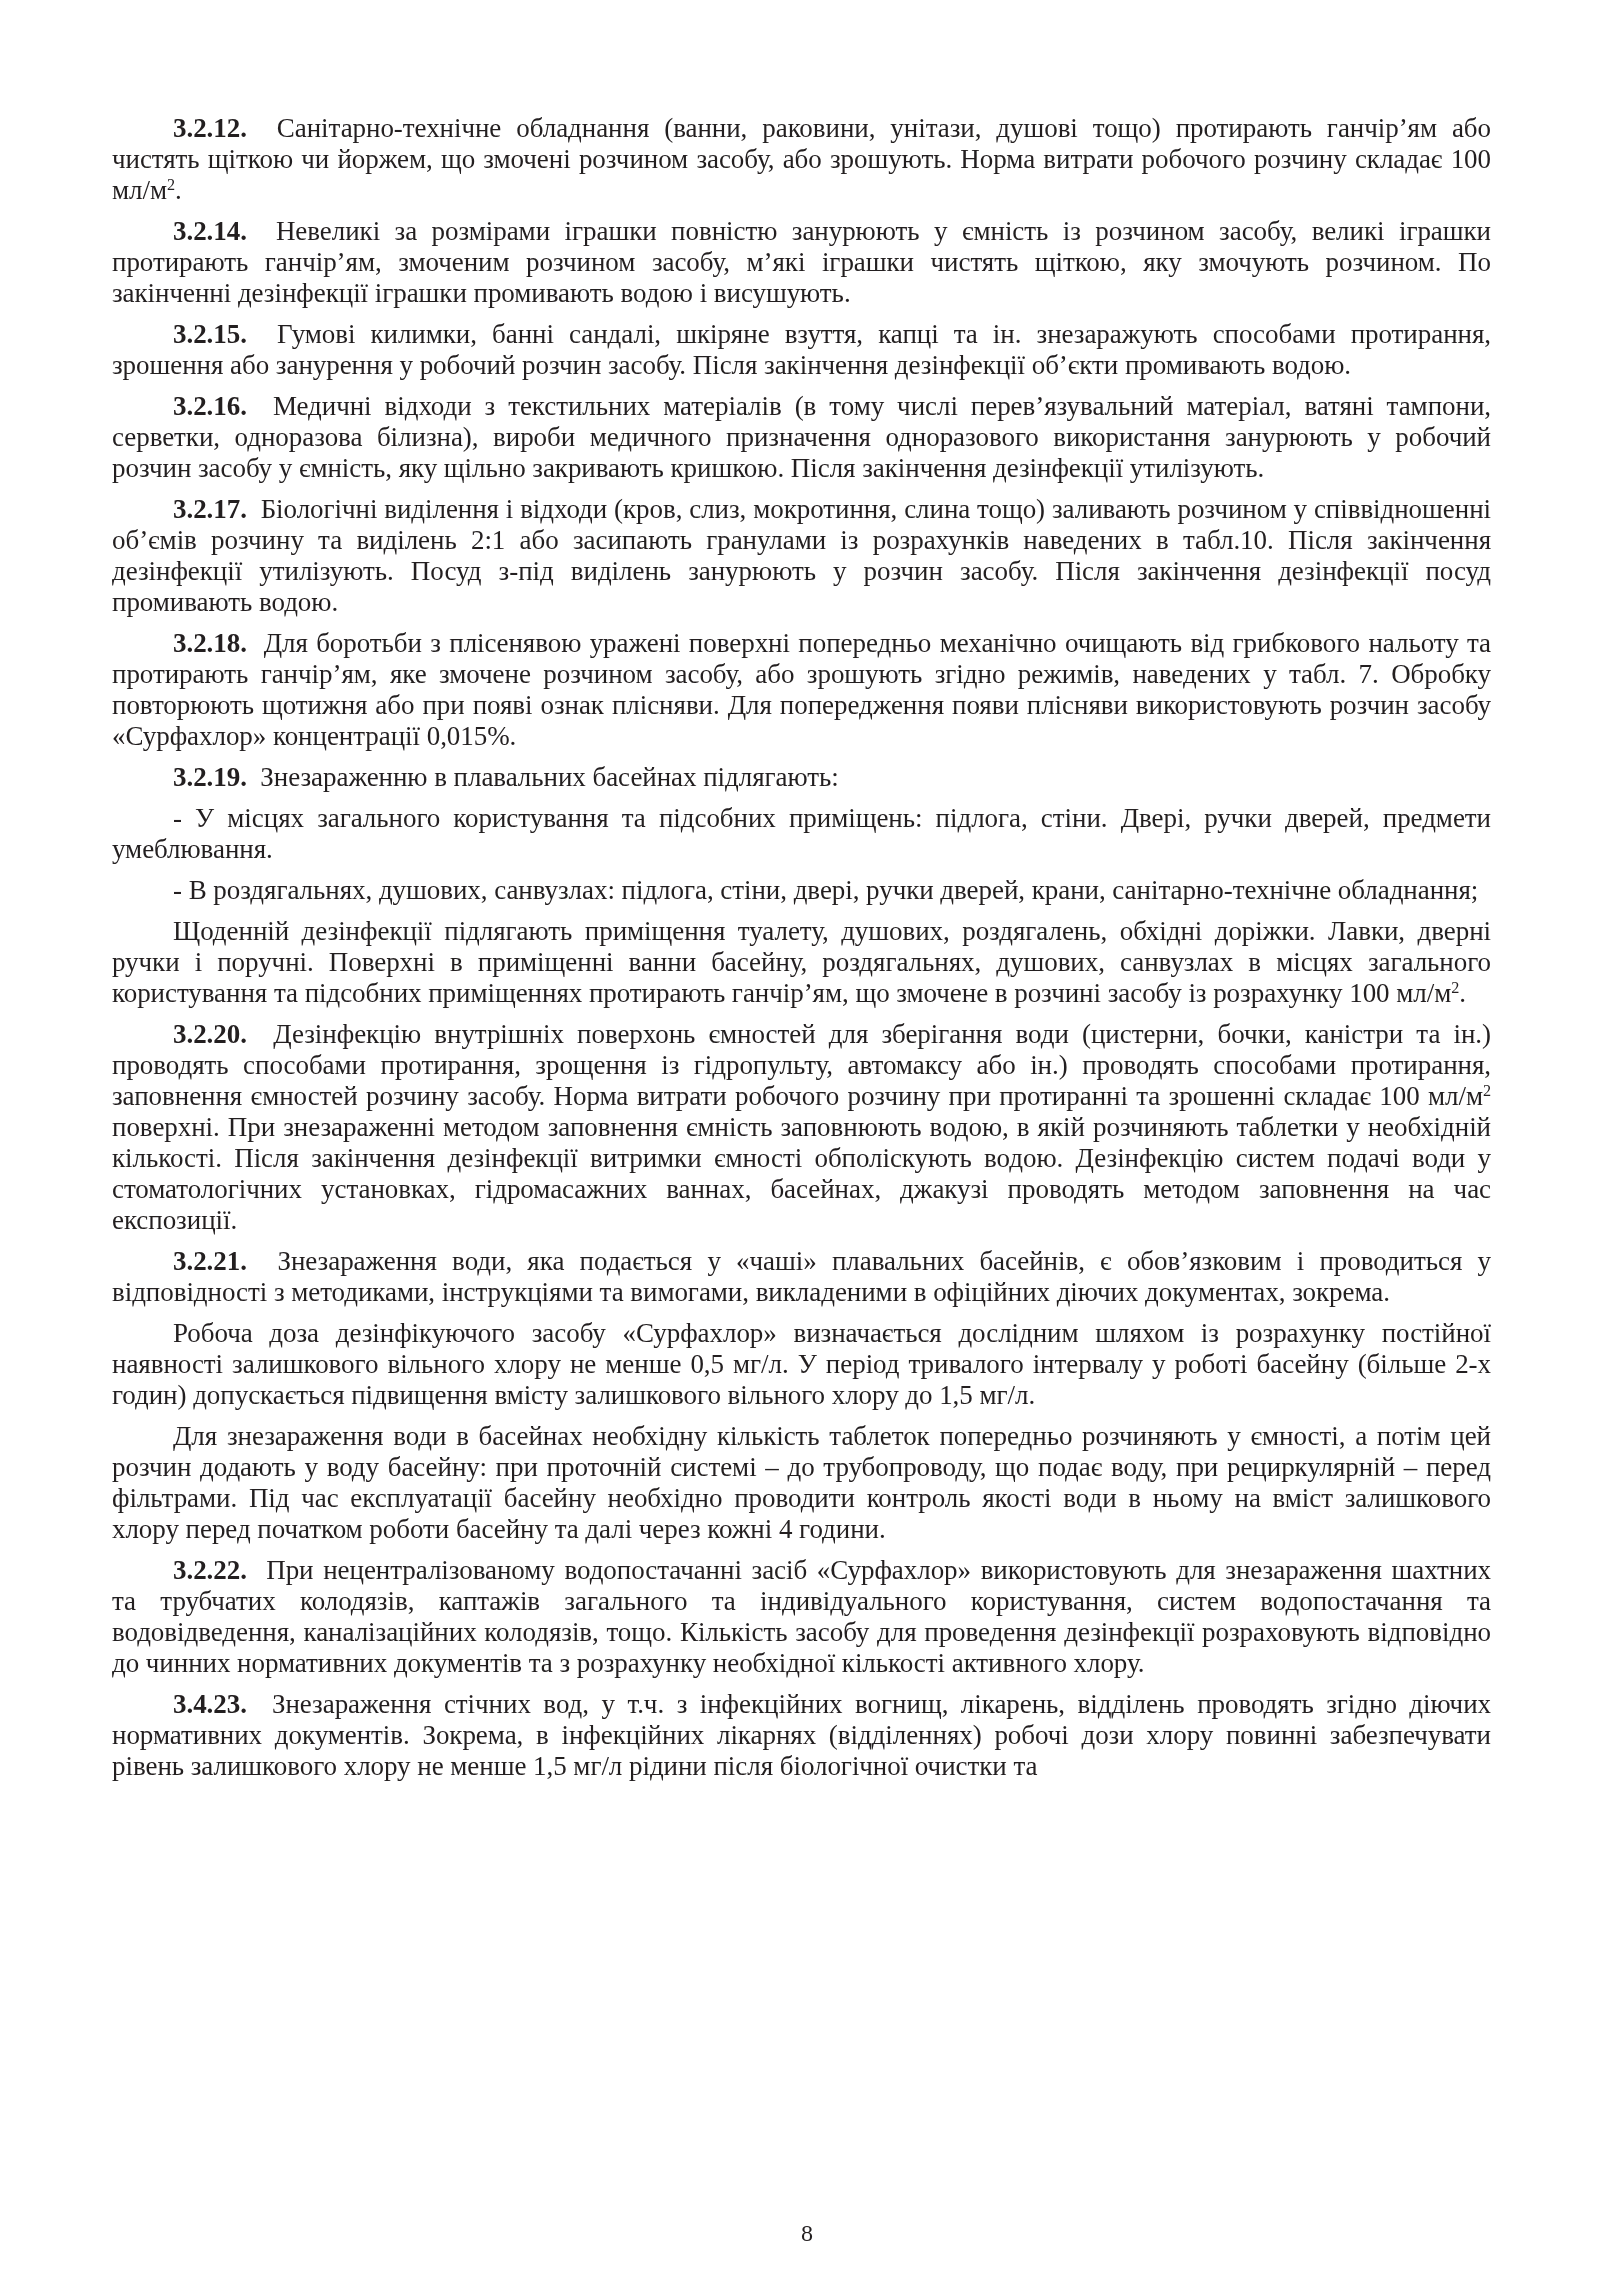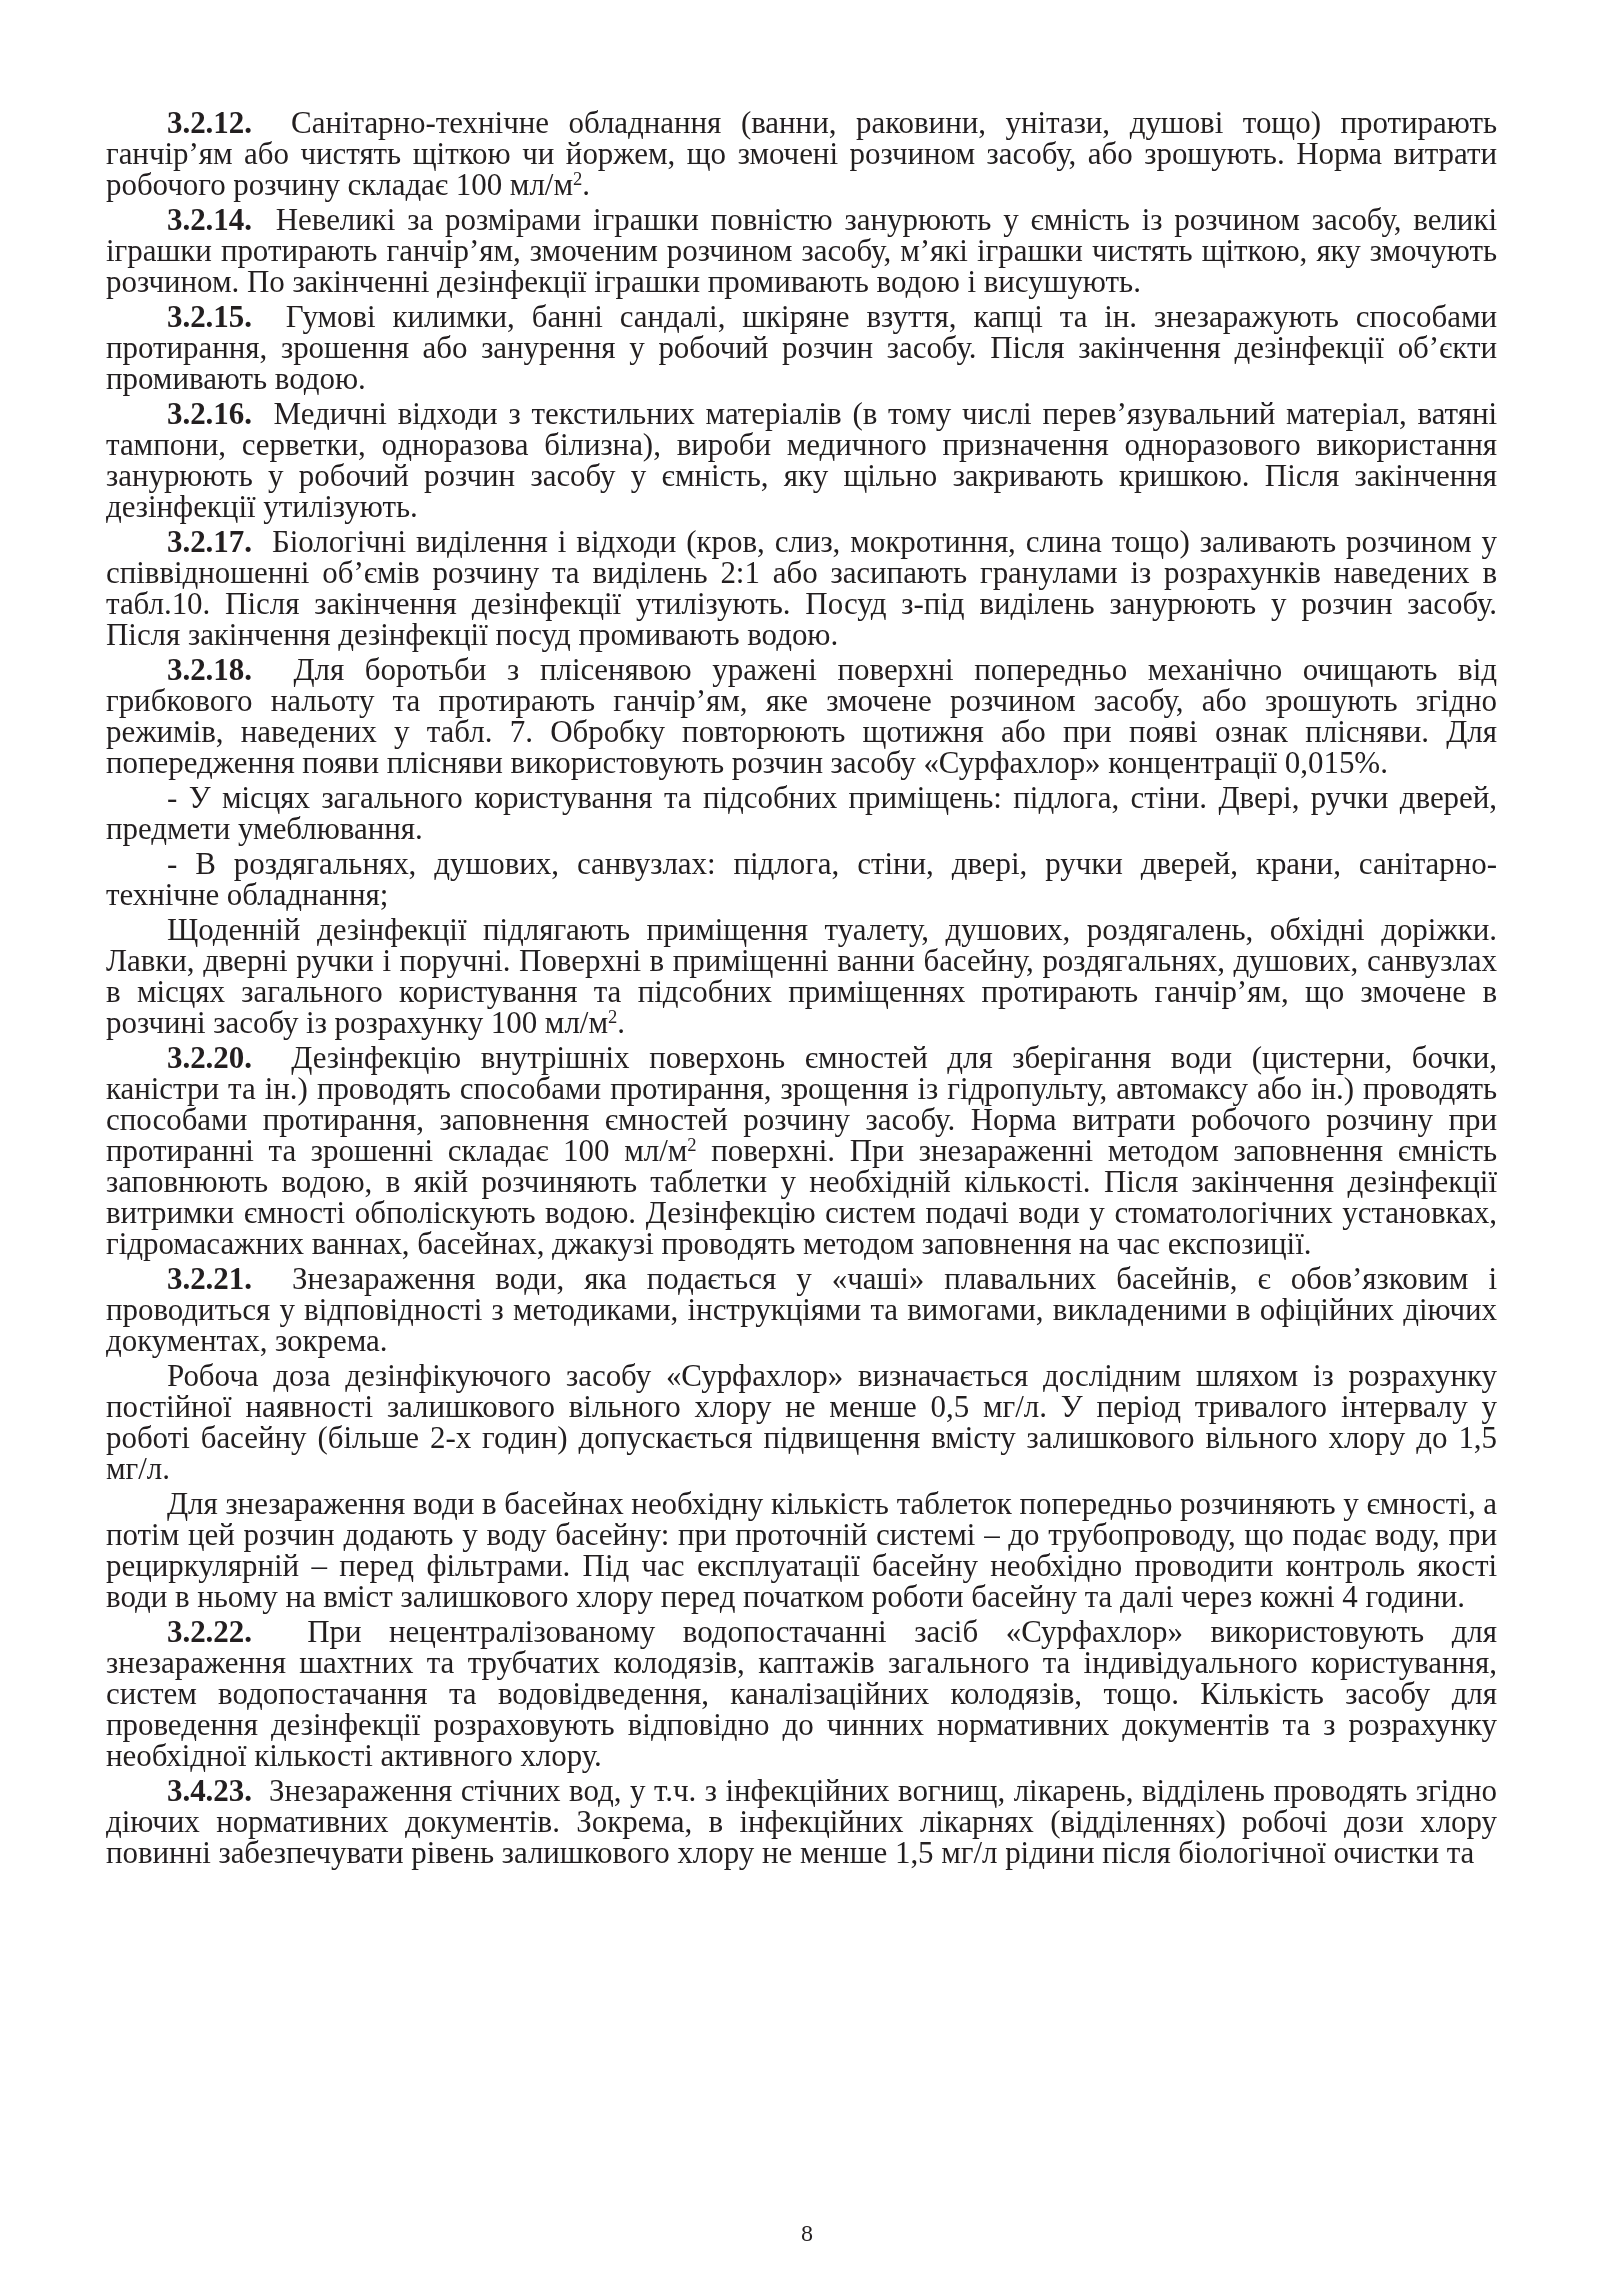--- a/index.html
+++ b/index.html
@@ -15,22 +15,22 @@
       font-family: "Liberation Serif", "DejaVu Serif", serif;
       color: #231f20;
     }
     .page {
       position: absolute;
       left: 102px;
       top: 103px;
       width: 1399px;
     }
     .para {
-      margin: 4px;
-      font-size: 31px;
+      margin: 10px;
+      font-size: 27px;
       line-height: 31px;
       text-align: justify;
       text-indent: 61px;
       hyphens: manual;
       letter-spacing: -0.05px;
     }
     .num {
       font-weight: bold;
     }
     .num::after {
@@ -63,20 +63,21 @@
   <p class="para"><span class="num">3.2.14.</span><span>Невеликі за розмірами іграшки повністю занурюють у ємність із розчином засобу, великі іграшки протирають ганчір’ям, змоченим розчином засобу, м’які іграшки чистять щіткою, яку змочують розчином. По закінченні дезінфекції іграшки промивають водою і висушують.</span></p>
 
   <p class="para"><span class="num">3.2.15.</span><span>Гумові килимки, банні сандалі, шкіряне взуття, капці та ін. знезаражують способами протирання, зрошення або занурення у робочий розчин засобу. Після закінчення дезінфекції об’єкти промивають водою.</span></p>
 
   <p class="para"><span class="num">3.2.16.</span><span>Медичні відходи з текстильних матеріалів (в тому числі перев’язувальний матеріал, ватяні тампони, серветки, одноразова білизна), вироби медичного призначення одноразового використання занурюють у робочий розчин засобу у ємність, яку щільно закривають кришкою. Після закінчення дезінфекції утилізують.</span></p>
 
   <p class="para"><span class="num">3.2.17.</span><span>Біологічні виділення і відходи (кров, слиз, мокротиння, слина тощо) заливають розчином у співвідношенні об’ємів розчину та виділень 2:1 або засипають гранулами із розрахунків наведених в табл.10. Після закінчення дезінфекції утилізують. Посуд з-під виділень занурюють у розчин засобу. Після закінчення дезінфекції посуд промивають водою.</span></p>
 
   <p class="para"><span class="num">3.2.18.</span><span>Для боротьби з плісeнявою ураженi поверхнi попередньо механічно очищають від грибкового нальоту та протирають ганчір’ям, яке змочене розчином засобу, або зрошують згідно режимів, наведених у табл. 7. Обробку повторюють щотижня або при появі ознак плісняви. Для попередження появи плісняви використовують розчин засобу «Сурфахлор» концентрації 0,015%.</span></p>
 
+  <p class="para"><span class="num">3.2.19.</span><span>Знезараженню в плавальних басейнах підлягають:</span></p>
 
 
   <p class="para"><span>- У місцях загального користування та підсобних приміщень: підлога, стіни. Двері, ручки дверей, предмети умеблювання.</span></p>
 
   <p class="para"><span>- В роздягальнях, душових, санвузлах: підлога, стіни, двері, ручки дверей, крани, санітарно-технічне обладнання;</span></p>
 
   <p class="para"><span>Щоденній дезінфекції підлягають приміщення туалету, душових, роздягалень, обхідні доріжки. Лавки, дверні ручки і поручні. Поверхні в приміщенні ванни басейну, роздягальнях, душових, санвузлах в місцях загального користування та підсобних приміщеннях протирають ганчір’ям, що змочене в розчині засобу із розрахунку 100 мл/м</span><sup>2</sup><span>.</span></p>
 
   <p class="para"><span class="num">3.2.20.</span><span>Дезінфекцію внутрішніх поверхонь ємностей для зберігання води (цистерни, бочки, каністри та ін.) проводять способами протирання, зрощення із гідропульту, автомаксу або ін.) проводять способами протирання, заповнення ємностей розчину засобу. Норма витрати робочого розчину при протиранні та зрошенні складає 100 мл/м</span><sup>2</sup><span> поверхні. При знезараженні методом заповнення ємність заповнюють водою, в якій розчиняють таблетки у необхідній кількості. Після закінчення дезінфекції витримки ємності обполіскують водою. Дезінфекцію систем подачі води у стоматологічних установках, гідромасажних ваннах, басейнах, джакузі проводять методом заповнення на час експозиції.</span></p>
 

